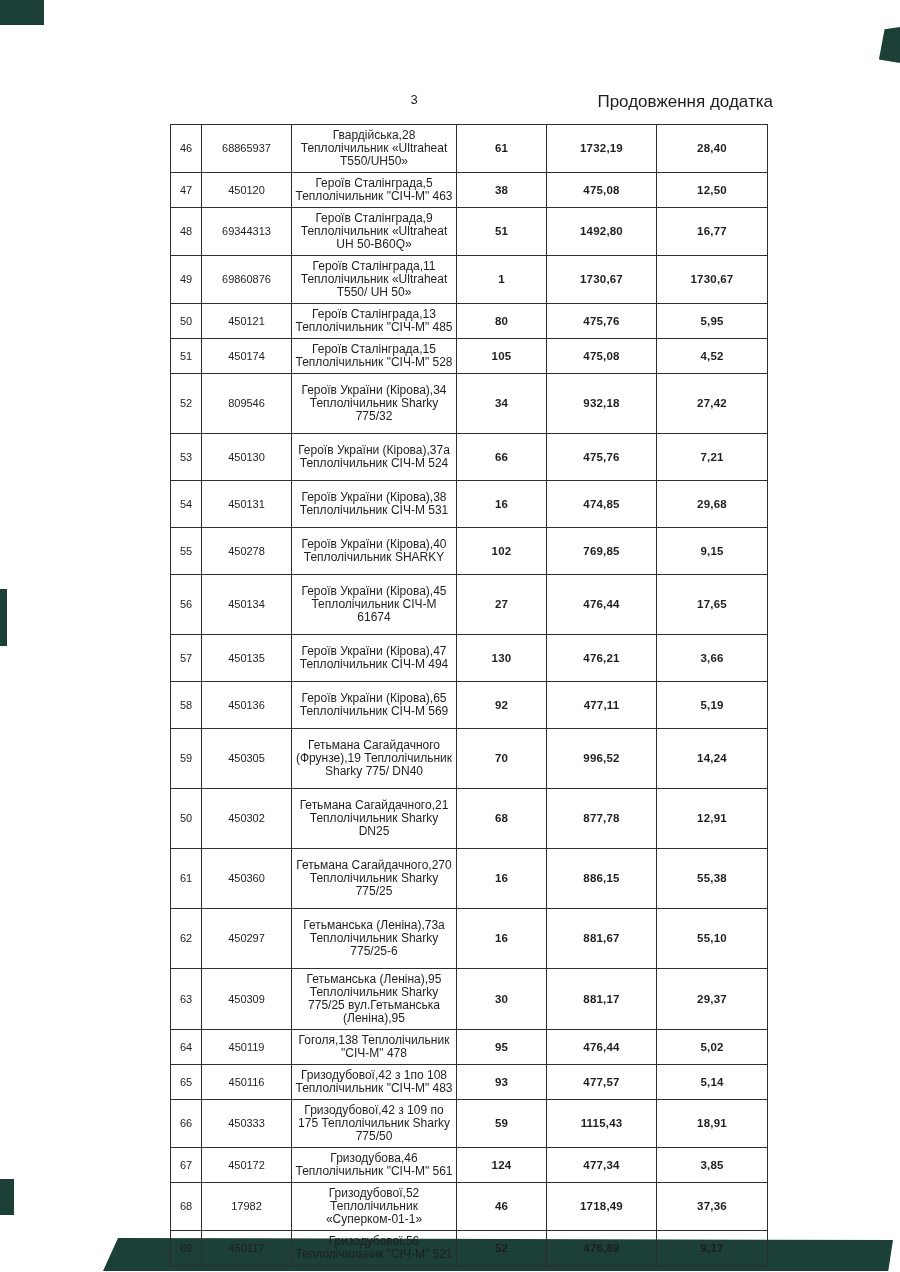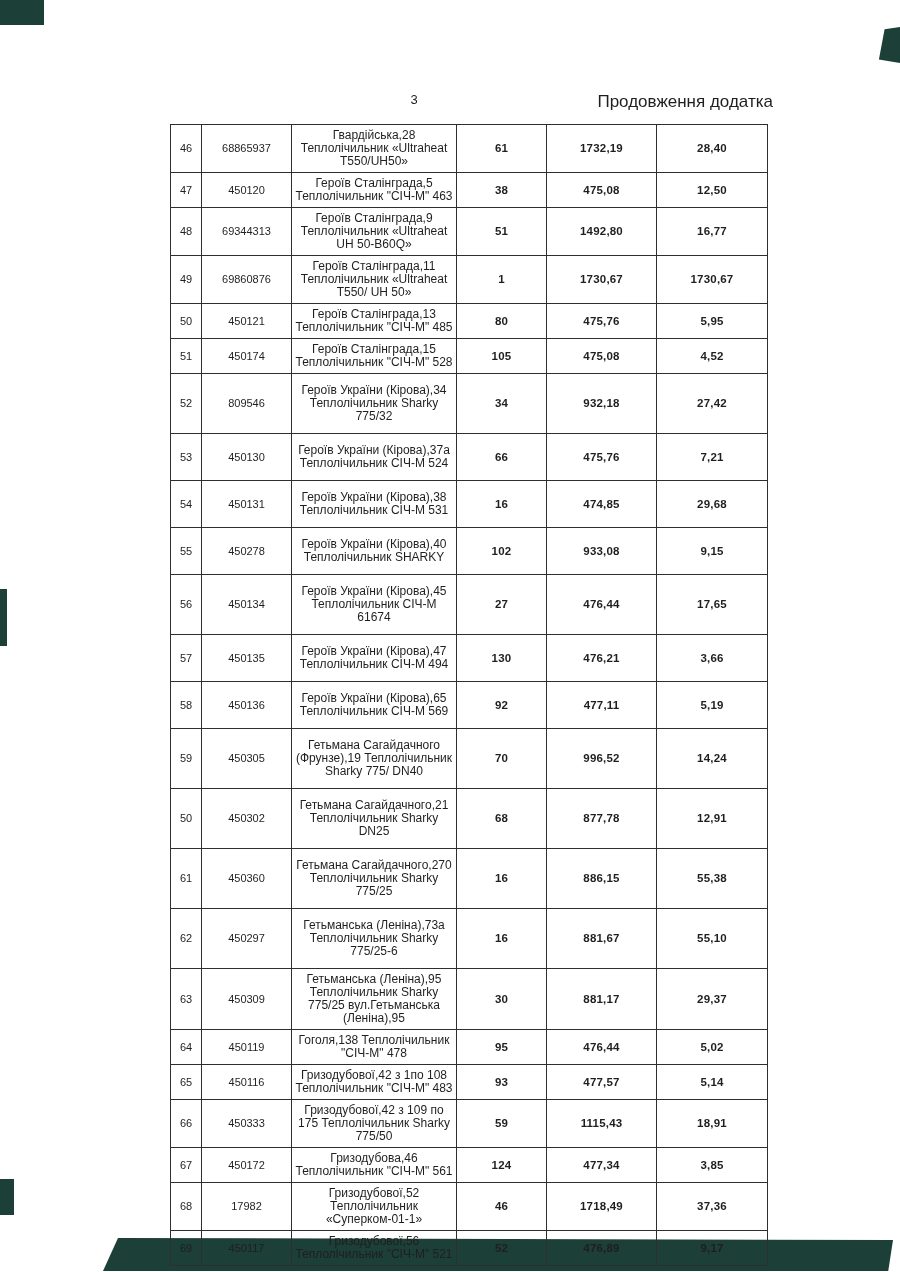--- a/index.html
+++ b/index.html
@@ -136,21 +136,21 @@
           <td class="c3">Героїв України (Кірова),38 Теплолічильник СІЧ-М 531</td>
           <td class="c4">16</td>
           <td class="c5">474,85</td>
           <td class="c6">29,68</td>
         </tr>
         <tr>
           <td class="c1">55</td>
           <td class="c2">450278</td>
           <td class="c3">Героїв України (Кірова),40 Теплолічильник SHARKY</td>
           <td class="c4">102</td>
-          <td class="c5">933,08</td>
+          <td class="c5">769,85</td>
           <td class="c6">9,15</td>
         </tr>
         <tr>
           <td class="c1">56</td>
           <td class="c2">450134</td>
           <td class="c3">Героїв України (Кірова),45 Теплолічильник СІЧ-М 61674</td>
           <td class="c4">27</td>
           <td class="c5">476,44</td>
           <td class="c6">17,65</td>
         </tr>

